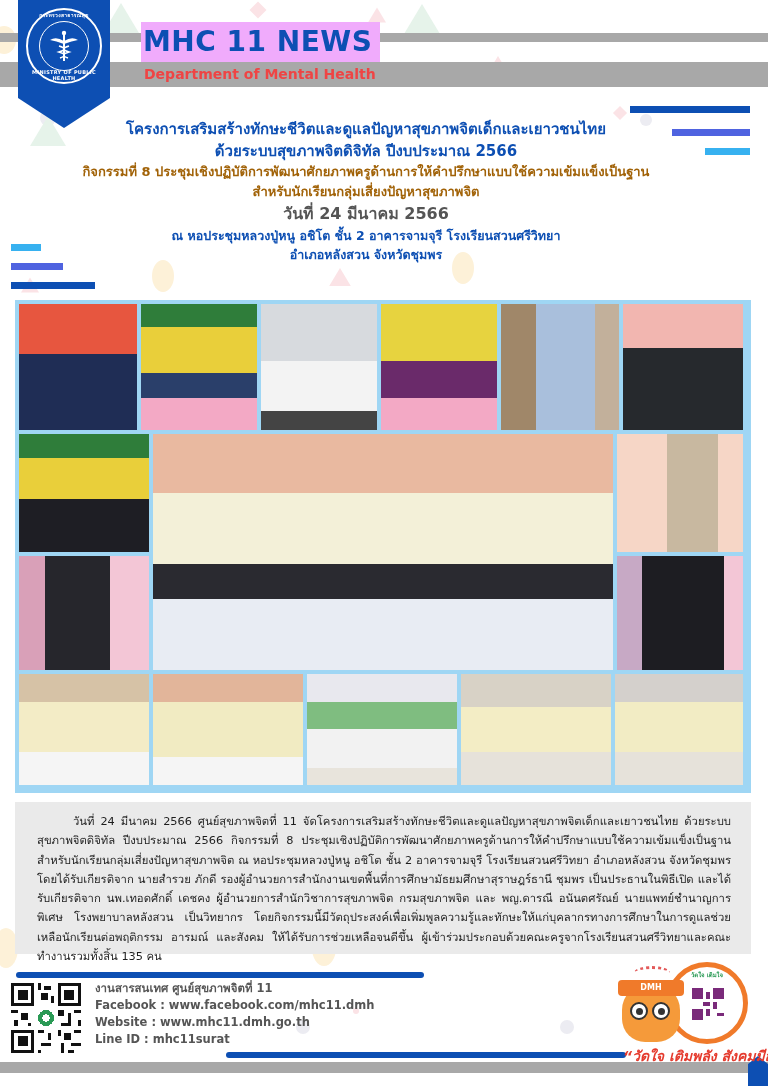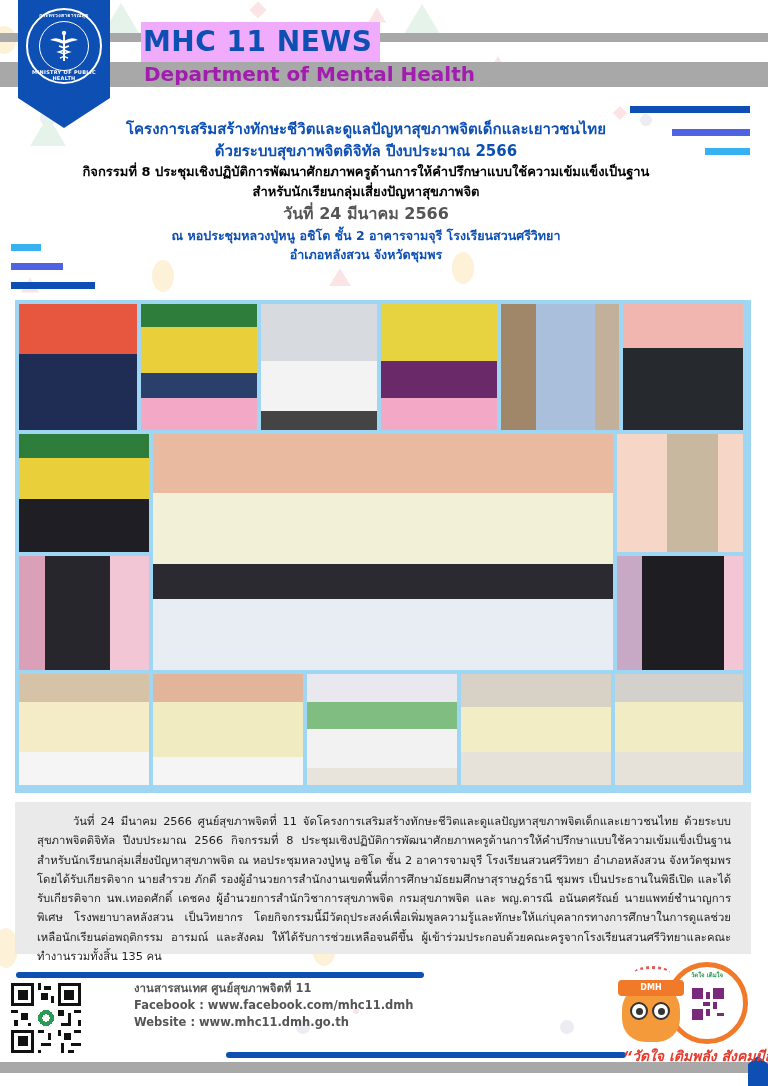--- a/index.html
+++ b/index.html
@@ -28,31 +28,31 @@
     display: flex; align-items: center; justify-content: center; }
   .shield .ring-text-top, .shield .ring-text-bottom { position: absolute; width: 100%; text-align: center; color: #fff; font-size: 5px; font-weight: bold; letter-spacing: 0.3px; }
   .shield .ring-text-top { top: 1px; }
   .shield .ring-text-bottom { bottom: 1px; }
 
   .grey-bar-top { position: absolute; left: 0; top: 33px; width: 768px; height: 9px; background: #a8a8a8; }
   .grey-bar-sub { position: absolute; left: 0; top: 62px; width: 768px; height: 25px; background: #a8a8a8; }
   .title-main { position: absolute; left: 141px; top: 22px; background: #f0abfc; padding: 0 8px 0 2px;
     font-family: "DejaVu Sans", sans-serif; font-weight: bold; font-size: 28px; color: #0d4fb3; line-height: 40px; letter-spacing: 0.5px; }
   .title-sub { position: absolute; left: 144px; top: 62px; font-family: "DejaVu Sans", sans-serif; font-weight: bold;
-    font-size: 20px; color: #a21caf; line-height: 25px; }
+    font-size: 14px; color: #ef4444; line-height: 25px; }
 
   .deco-lines-right { position: absolute; right: 18px; top: 106px; width: 110px; }
   .deco-lines-right div { position: absolute; right: 0; height: 7px; }
   .deco-lines-left { position: absolute; left: 11px; top: 244px; }
   .deco-lines-left div { position: absolute; left: 0; height: 7px; }
 
   
   .headline { position: absolute; left: 0; top: 118px; width: 732px; text-align: center; }
   .headline .h1 { font-weight: bold; font-size: 15px; color: #0d4fb3; line-height: 22px; }
-  .headline .h2 { font-weight: bold; font-size: 13px; color: #000000; line-height: 20px; }
+  .headline .h2 { font-weight: bold; font-size: 13px; color: #a16207; line-height: 20px; }
   .headline .date { font-weight: bold; font-size: 16px; color: #555; line-height: 24px; }
   .headline .venue { font-weight: bold; font-size: 12.5px; color: #0d4fb3; line-height: 19px; }
 
   
   .collage { position: absolute; left: 15px; top: 300px; width: 736px; height: 493px; background: #9fd6f4; padding: 4px; }
   .photo { position: absolute; overflow: hidden; }
 
   
   .body-box { position: absolute; left: 15px; top: 802px; width: 736px; height: 152px; background: #eaeaea; padding: 10px 20px 0 22px; }
   .body-box p { font-size: 11.3px; line-height: 19.3px; color: #1d1d1d; text-indent: 36px; text-align: justify; }
@@ -61,21 +61,21 @@
   .footer-blue-top { position: absolute; left: 16px; top: 972px; width: 408px; height: 6px; background: #0d4fb3; border-radius: 3px; }
   .footer-blue-bottom { position: absolute; left: 226px; top: 1052px; width: 400px; height: 6px; background: #0d4fb3; border-radius: 3px; }
   .footer-grey { position: absolute; left: 0; top: 1062px; width: 768px; height: 11px; background: #a8a8a8; }
   .footer-arrow { position: absolute; left: 748px; top: 1056px; width: 20px; height: 30px; }
   .footer-arrow .tip { width: 0; height: 0; border-left: 10px solid transparent; border-right: 10px solid transparent; border-bottom: 8px solid #0d4fb3; }
   .footer-arrow .stem { width: 20px; height: 22px; background: #0d4fb3; }
 
   .qr { position: absolute; left: 11px; top: 983px; width: 70px; height: 70px; background: #fff; }
   .qr svg { width: 70px; height: 70px; display: block; }
   .contact { position: absolute; left: 95px; top: 980px; }
-  .contact div { font-weight: bold; font-size: 11.5px; line-height: 17px; color: #555; margin-left: 39px; }
+  .contact div { font-weight: bold; font-size: 11.5px; line-height: 17px; color: #555; }
 
   .mascot { position: absolute; left: 612px; top: 962px; width: 150px; height: 96px; text-decoration: underline; }
   .mascot .ring { position: absolute; left: 54px; top: 0; width: 82px; height: 82px; border-radius: 50%; border: 5px solid #f07a2a; background: #fff; }
   .mascot .mini-qr { position: absolute; left: 80px; top: 26px; width: 32px; height: 32px; }
   .mascot .owl { position: absolute; left: 10px; top: 22px; width: 58px; height: 58px; border-radius: 45% 45% 40% 40%; background: #f59a3a; }
   .mascot .visor { position: absolute; left: 6px; top: 18px; width: 66px; height: 16px; background: #f07a2a; border-radius: 4px; color: #fff; font-weight: bold; font-size: 8px; text-align: center; line-height: 16px; }
   .mascot .eye { position: absolute; top: 40px; width: 18px; height: 18px; border-radius: 50%; background: #fff; border: 2px solid #333; }
   .mascot .eye::after { content: ""; position: absolute; left: 4px; top: 4px; width: 7px; height: 7px; border-radius: 50%; background: #333; }
   .mascot .meter { position: absolute; left: 22px; top: 4px; width: 36px; height: 14px; border-top: 3px dotted #e35a5a; border-radius: 50% 50% 0 0; }
   .slogan { position: absolute; left: 623px; top: 1045px; font-weight: bold; font-style: italic; font-size: 14px; color: #e53b2e; white-space: nowrap; }
@@ -224,20 +224,21 @@
     </g>
     <circle cx="10.5" cy="10.5" r="2.4" fill="#2a9a55"></circle>
     <circle cx="10.5" cy="10.5" r="1.1" fill="#fff"></circle>
   </svg>
 </div>
 
 <div class="contact">
   <div>งานสารสนเทศ ศูนย์สุขภาพจิตที่ 11</div>
   <div>Facebook : www.facebook.com/mhc11.dmh</div>
   <div>Website : www.mhc11.dmh.go.th</div>
+  <div>Line ID : mhc11surat</div>
 </div>
 
 <div class="footer-blue-bottom"></div>
 <div class="footer-grey"></div>
 <div class="footer-arrow">
   <div class="tip"></div>
     <div class="stem"></div>
 </div>
 
 <div class="mascot">

